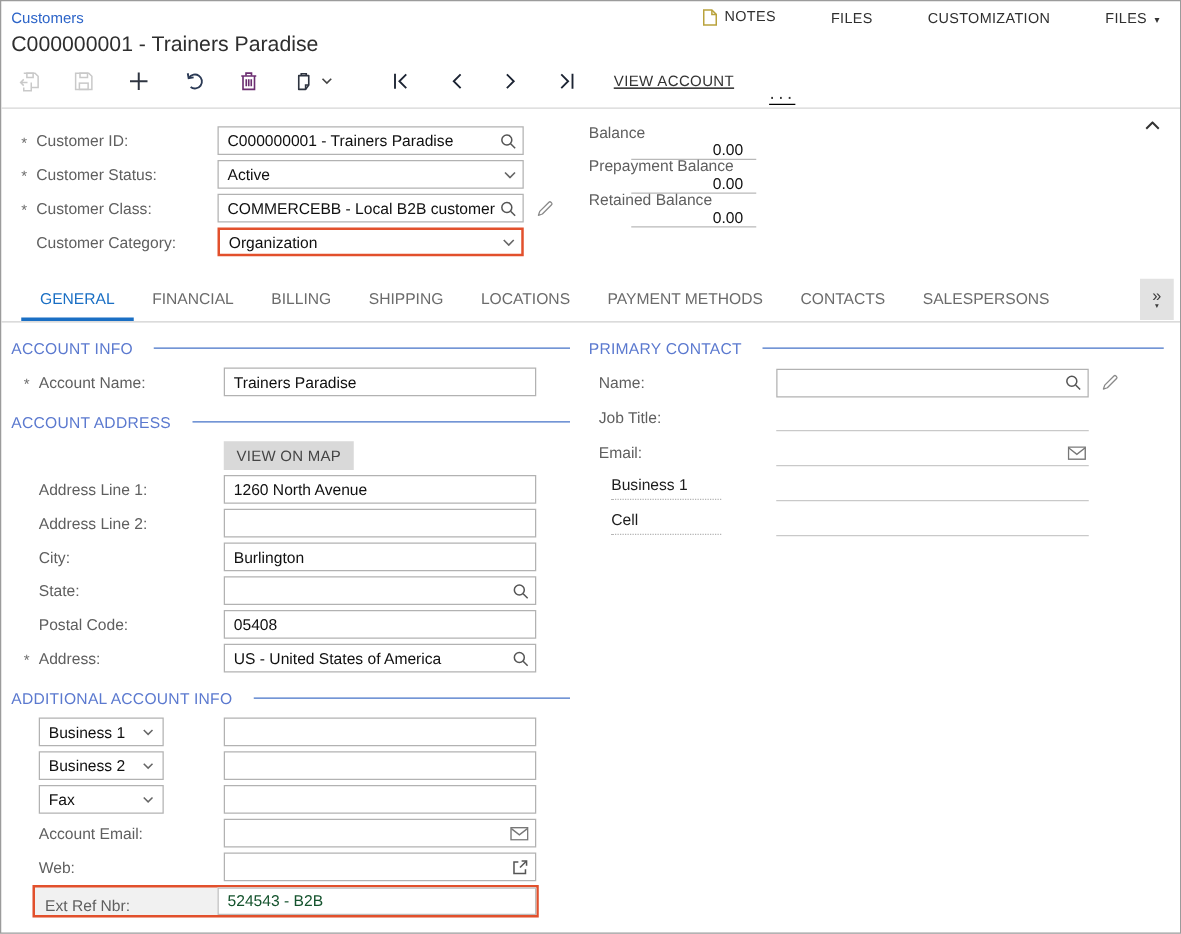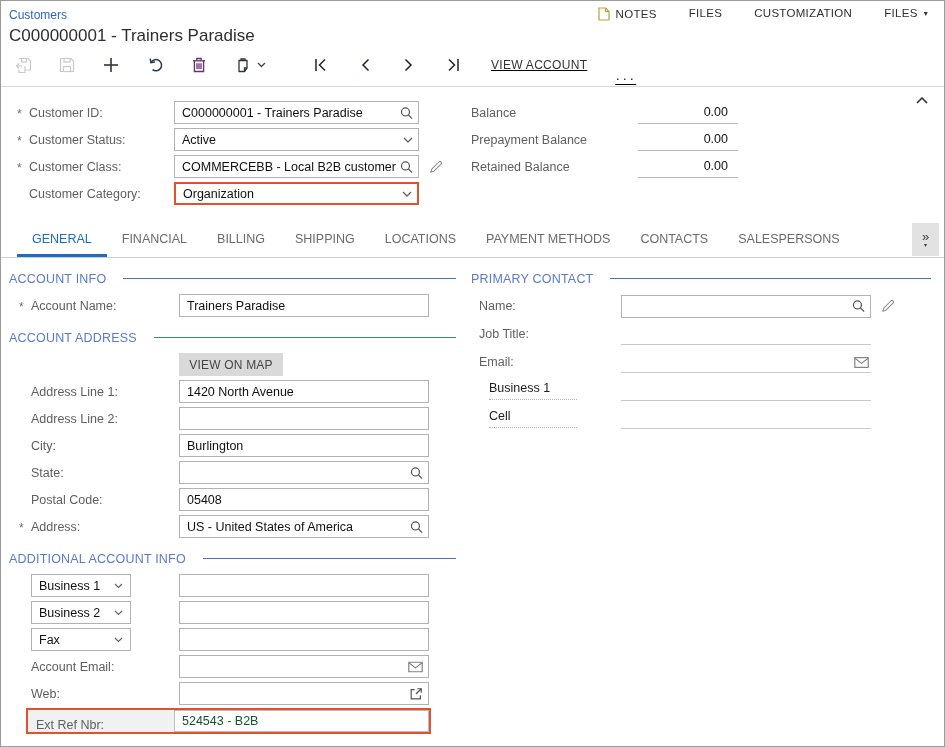--- a/index.html
+++ b/index.html
@@ -3,21 +3,21 @@
 <meta charset="utf-8">
 <style>
   * { margin:0; padding:0; box-sizing:border-box; }
   body { background:#fff; font-family:"Liberation Sans", sans-serif; }
   .page { position:relative; width:945px; height:747px; border:1px solid #9b9b9b; background:#fff; overflow:hidden; }
 
   
   .hdr { position:relative; height:44px; padding:4px 10px 0 8px; }
   .breadcrumb { font-size:12px; color:#2c64c8; cursor:pointer; display:inline-block; }
   .title { font-size:17px; color:#2e2e2e; margin-top:3px; }
-  .hdr-links { position:absolute; top:6px; right:16px; display:flex; align-items:flex-start; gap:32px; }
+  .hdr-links { position:absolute; top:6px; right:16px; display:flex; align-items:flex-end; gap:44px; }
   .hdr-link { display:flex; align-items:center; gap:6px; font-size:11.5px; letter-spacing:.3px; color:#2f2f2f; cursor:pointer; }
   .caret { font-size:8px; color:#333; }
 
   
   .toolbar { height:42px; border-bottom:1px solid #d6d6d6; display:flex; align-items:flex-end;text-decoration:underline; }
   .tb-btn { width:44px; height:42px; display:flex; align-items:center; justify-content:center; cursor:pointer; }
   .tb-btn.wide { width:60px; gap:7px; }
   .tb-btn.disabled { cursor:default; }
   .tb-gap { width:18px; }
   .tb-text { font-size:12px; letter-spacing:.3px; color:#333; padding:0 16px; height:42px; display:flex; align-items:center; cursor:pointer; }
@@ -28,21 +28,21 @@
   .srow { display:flex; align-items:center; height:27px; }
   .slbl { position:relative; width:165px; padding-left:20px; font-size:12.5px; color:#5f5f5f; }
   .req { position:absolute; left:8px; top:1px; color:#6e6e6e; font-size:12px; }
   .box { position:relative; width:245px; height:23px; border:1px solid #b2b2b2; background:#fff;
          display:flex; align-items:center; padding:0 22px 0 7px; font-size:12.5px; color:#101010;
          white-space:nowrap; overflow:hidden; cursor:text; }
   .box .right-ic { position:absolute; right:5px; top:50%; transform:translateY(-50%); display:flex; cursor:pointer; }
   .box.hl { border:2px solid #e2502c; }
   .after-ic { margin-left:10px; display:flex; cursor:pointer; }
   .balances { position:absolute; left:470px; top:12px; }
-  .brow { display:flex; align-items:center; height:27px; }
+  .brow { display:flex; align-items:center; height:27px;flex-direction:column; }
   .blbl { width:167px; font-size:12.5px; color:#5f5f5f; }
   .bval { width:100px; height:22px; border-bottom:1px solid #b9b9b9; display:flex; align-items:center;
           justify-content:flex-end; padding-right:10px; font-size:12.5px; color:#101010; }
   .collapse-btn { position:absolute; top:6px; right:12px; cursor:pointer; padding:4px; }
 
   
   .tabs { position:relative; height:37px; border-bottom:1px solid #cfcfcf; display:flex; align-items:stretch; padding-left:16px; }
   .tab { display:flex; align-items:center; padding:0 15px; font-size:12.5px; color:#6b6b6b; cursor:pointer; }
   .tab.active { color:#1a6fc4; box-shadow:inset 0 -3px 0 #1a6fc4; }
   .tab-overflow { position:absolute; right:5px; top:2px; width:27px; height:33px; background:#e2e2e2;
@@ -332,21 +332,21 @@
           <span class="sec-rule"></span>
       </div>
 
       <div class="frow">
         <div class="btn-map">VIEW ON MAP</div>
       </div>
 
       <div class="frow">
         <div class="flbl">Address Line 1:</div>
         <div class="box gbox">
-            <span>1420 North Avenue</span>
+            <span>1260 North Avenue</span>
           </div>
       </div>
       <div class="frow">
         <div class="flbl">Address Line 2:</div>
         <div class="box gbox">
             <span></span>
           </div>
       </div>
       <div class="frow">
         <div class="flbl">City:</div>

